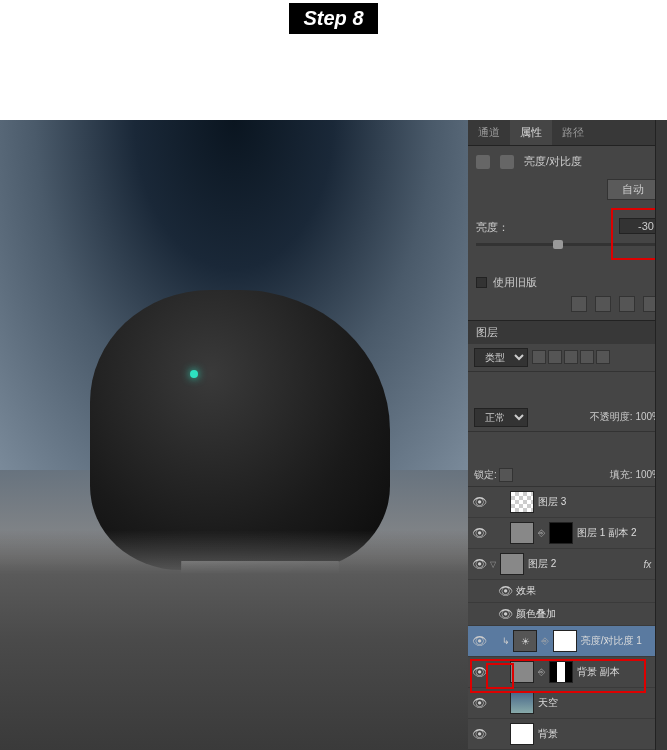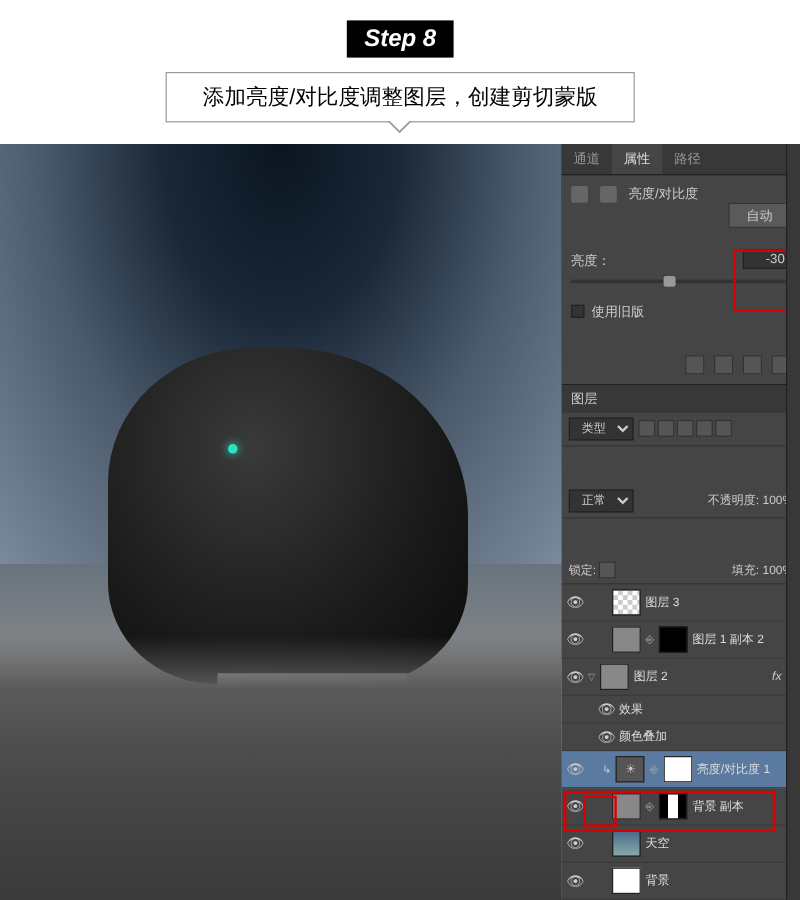--- a/index.html
+++ b/index.html
@@ -1,44 +1,44 @@
 <!DOCTYPE html>
 <html><head>
 <meta charset="utf-8">
 <style>
 * { margin: 0; padding: 0; box-sizing: border-box; font-family: "Microsoft YaHei", Arial, sans-serif; }
 body { width: 667px; height: 750px; background: #fff; position: relative; }
-.header { text-align: center; padding-top: 17px; border-radius: 25px; }
+.header { text-align: center; padding-top: 3px; border-radius: 25px; }
 .step-badge { display: inline-block; background: #000; color: #fff; font-size: 20px; font-weight: bold; padding: 4px 14px; font-style: italic; }
 .instruction-box { display: inline-block; border: 1px solid #999; padding: 8px 30px; margin-top: 12px; font-size: 18px; color: #000; position: relative; }
 .instruction-box::after { content: ''; position: absolute; bottom: -10px; left: 50%; transform: translateX(-50%); width: 0; height: 0; border-left: 10px solid transparent; border-right: 10px solid transparent; border-top: 10px solid #999; }
 .instruction-box::before { content: ''; position: absolute; bottom: -8px; left: 50%; transform: translateX(-50%); width: 0; height: 0; border-left: 9px solid transparent; border-right: 9px solid transparent; border-top: 9px solid #fff; z-index: 1; }
 .workspace { position: absolute; top: 120px; left: 0; width: 667px; height: 630px; background: #535353; display: flex; }
 .canvas-area { width: 477px; height: 630px; background: linear-gradient(180deg, #1a2838 0%, #3a4a5a 30%, #5a6a7a 50%, #8a8a8a 70%, #6a6a6a 100%); position: relative; overflow: hidden; }
 .clouds { position: absolute; top: 0; left: 0; right: 0; height: 350px; background: radial-gradient(ellipse at 50% 0%, #0a1520 0%, #1a2838 30%, #4a5a6a 60%, #7a8a9a 100%); }
 .panther { position: absolute; top: 170px; left: 90px; width: 300px; height: 280px; background: radial-gradient(ellipse at 40% 30%, #3a3a3a, #1a1a1a 60%, #0a0a0a); border-radius: 40% 50% 30% 30%; }
 .panther::before { content: ''; position: absolute; top: 80px; left: 100px; width: 8px; height: 8px; background: #2de0c0; border-radius: 50%; box-shadow: 0 0 8px #2de0c0; }
 .pedestal { position: absolute; top: 440px; left: 180px; width: 160px; height: 110px; background: linear-gradient(135deg, #c0c0c0, #909090); transform: perspective(300px) rotateX(5deg); }
 .rocks { position: absolute; bottom: 0; left: 0; right: 0; height: 220px; background: linear-gradient(180deg, transparent, #5a5a5a 20%, #4a4a4a 50%, #3a3a3a); }
 .right-panels { width: 203px; background: #454545; display: flex; flex-direction: column; }
 .panel-tabs { display: flex; background: #383838; border-bottom: 1px solid #222; font-size: 11px; }
 .tab { padding: 5px 10px; color: #999; cursor: pointer; }
 .tab.active { background: #454545; color: #ddd; }
 .properties-panel { padding: 8px; color: #ccc; font-size: 11px; }
-.prop-header { display: flex; align-items: center; gap: 10px; }
+.prop-header { display: flex; align-items: center; gap: 10px; margin-bottom: 10px; }
 .prop-icon { width: 14px; height: 14px; background: #666; border-radius: 2px; display: inline-block; }
 .auto-btn { float: right; background: #5a5a5a; border: 1px solid #333; color: #ccc; padding: 2px 14px; font-size: 11px; margin-bottom: 8px; cursor: pointer; }
 .slider-row { margin: 12px 0; position: relative; }
 .slider-label { display: inline-block; width: 60px; color: #ccc; }
 .slider-value { position: absolute; right: 0; top: -2px; width: 40px; background: #333; border: 1px solid #222; color: #ccc; text-align: right; padding: 1px 4px; font-size: 11px; }
 .slider-track { margin-top: 8px; height: 3px; background: #333; position: relative; }
 .slider-thumb { position: absolute; top: -3px; width: 10px; height: 9px; background: #999; border-radius: 2px; }
 .red-box { border: 2px solid #d00; }
 .red-box-1 { position: absolute; right: 2px; top: 62px; width: 54px; height: 52px; pointer-events: none; }
-.checkbox-row { margin-top: 16px; display: flex; align-items: center; gap: 6px; }
+.checkbox-row { margin-top: 29px; display: flex; align-items: center; gap: 6px; }
 .checkbox { width: 11px; height: 11px; background: #333; border: 1px solid #222; }
 .icon-row { position: absolute; bottom: 8px; right: 8px; display: flex; gap: 8px; }
 .mini-icon { width: 16px; height: 16px; background: #555; border: 1px solid #333; }
 .prop-container { position: relative; height: 260px; }
 .layers-panel { flex: 1; background: #454545; border-top: 1px solid #222; display: flex; flex-direction: column; font-size: 11px; color: #ccc; }
 .layers-header { background: #383838; padding: 4px 8px; display: flex; align-items: flex-end; }
 .layers-controls { padding: 4px 6px; display: flex; align-items: center; gap: 4px; border-bottom: 1px solid #333; }
 .dropdown { background: #333; border: 1px solid #222; color: #ccc; padding: 2px 6px; font-size: 10px; }
 .layers-controls2 { padding: 4px 6px; display: flex; align-items: center; justify-content: space-between; border-bottom: 1px solid #333; font-size: 10px; margin-top: 32px; }
 .layer-list { flex: 1; overflow: hidden; position: relative; }
@@ -58,21 +58,20 @@
 .link-icon { font-size: 9px; color: #aaa; }
 .tiny-icons { display: flex; gap: 2px; }
 .tiny-icon { width: 14px; height: 14px; background: #555; border: 1px solid #333; }
 .edge-bar { position: absolute; right: 0; top: 0; width: 12px; height: 630px; background: #383838; border-left: 1px solid #222; }
 </style>
 </head>
 <body>
 
 <div class="header">
   <div class="step-badge">Step 8</div>
-  <div><div class="instruction-box">添加亮度/对比度调整图层，创建剪切蒙版</div></div>
 </div>
 
 <div class="workspace">
   <div class="canvas-area">
     <div class="clouds"></div>
     <div class="panther"></div>
     <div class="pedestal"></div>
     <div class="rocks"></div>
   </div>
 

